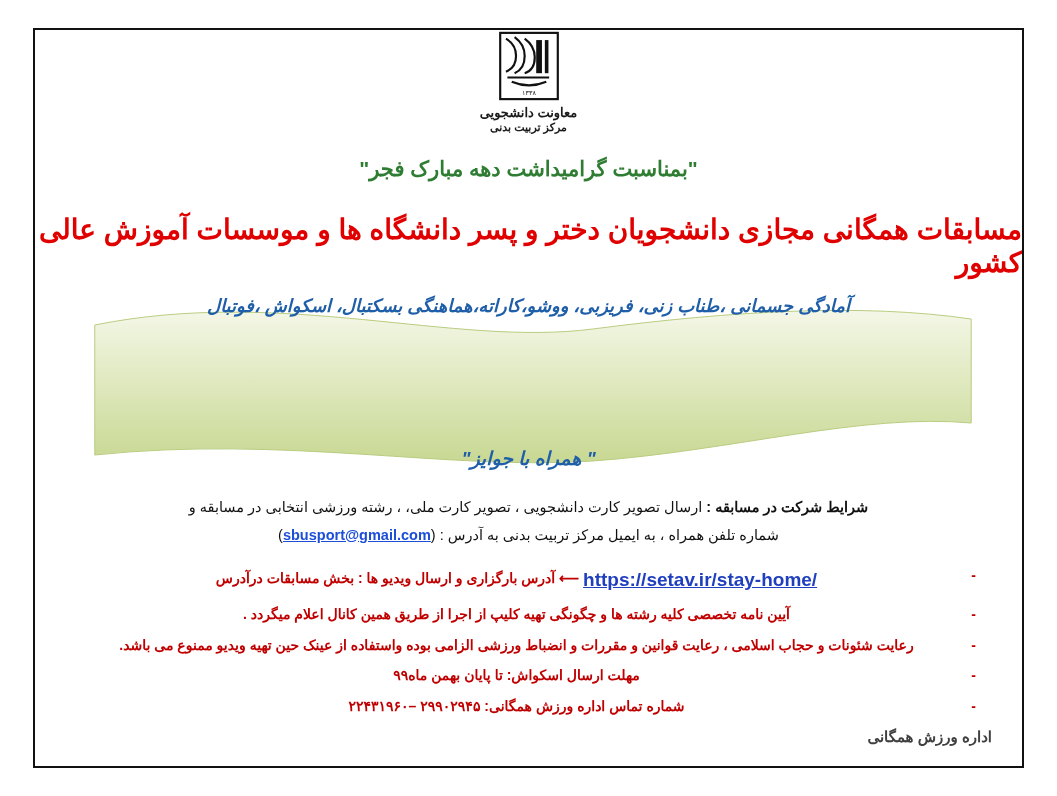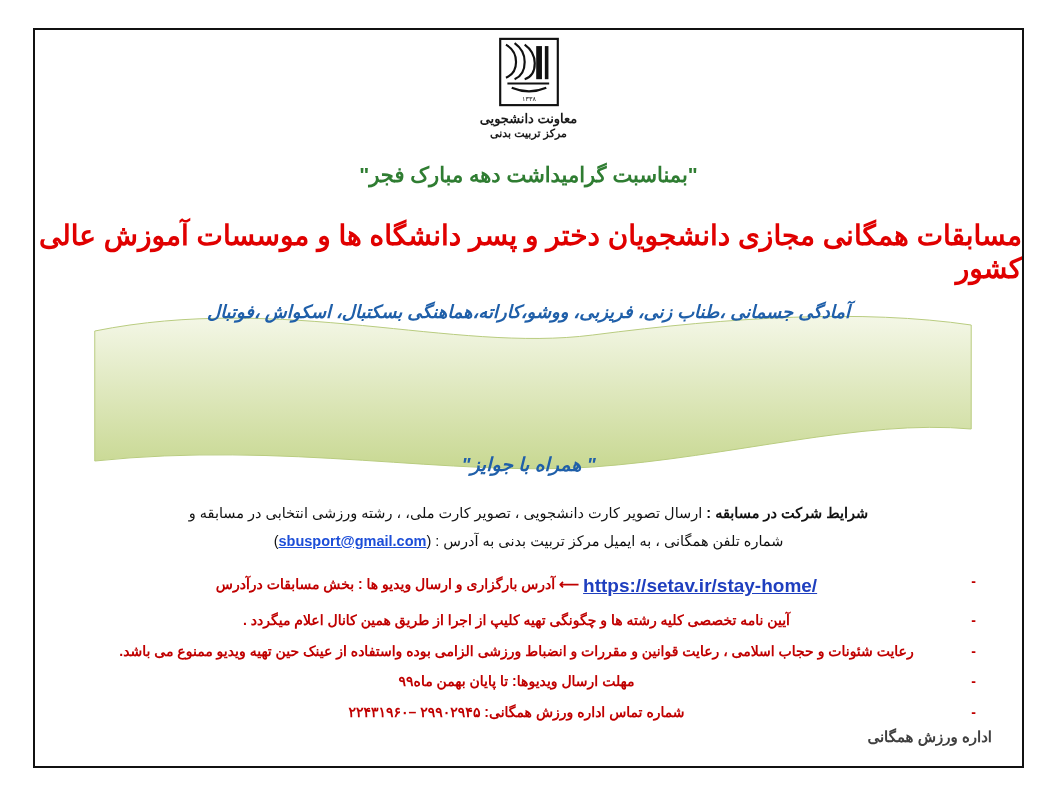--- a/index.html
+++ b/index.html
@@ -22,21 +22,20 @@
     border: 2px solid #111111;
     background: #ffffff;
     box-sizing: border-box;
     overflow: hidden;
   }
 
   
   .logo-block {
     width: 100%;
     text-align: center;
-    padding-top: 6px;
   }
   .logo-mark {
     width: 72px;
     height: 72px;
     margin: 0 auto;
     display: block;
   }
   .logo-caption-1 {
     font-size: 13px;
     font-weight: bold;
@@ -220,41 +219,41 @@
       <div class="banner-line2">"  همراه با جوایز"</div>
     </div>
   </div>
 
   <div class="body-block">
     <div class="cond-line">
       <span class="cond-lead">شرایط شرکت در مسابقه :</span>
       <span class="cond-rest">ارسال تصویر کارت دانشجویی ، تصویر کارت ملی، ، رشته ورزشی انتخابی در مسابقه و</span>
     </div>
     <div class="cond-line">
-      <span class="cond-rest">شماره تلفن همگانی ، به ایمیل مرکز تربیت بدنی به آدرس : (</span><span class="email">sbusport@gmail.com</span><span class="cond-rest">)</span>
+      <span class="cond-rest">شماره تلفن همراه ، به ایمیل مرکز تربیت بدنی به آدرس : (</span><span class="email">sbusport@gmail.com</span><span class="cond-rest">)</span>
     </div>
 
     <ul class="bullets">
       <li>
         <span class="dash">-</span>
         <span class="url">https://setav.ir/stay-home/</span>
         <span class="arrow">⟵</span>
         <span>آدرس بارگزاری و ارسال ویدیو ها : بخش مسابقات درآدرس</span>
       </li>
       <li class="li-small">
         <span class="dash">-</span>
         <span>آیین نامه تخصصی کلیه رشته ها و چگونگی تهیه کلیپ از اجرا از طریق همین کانال اعلام میگردد .</span>
       </li>
       <li class="li-small">
         <span class="dash">-</span>
         <span>رعایت شئونات و حجاب اسلامی ، رعایت قوانین و مقررات و انضباط ورزشی الزامی بوده واستفاده از عینک حین تهیه ویدیو ممنوع می باشد.</span>
       </li>
       <li class="li-small">
         <span class="dash">-</span>
-        <span>مهلت ارسال ویدیوها: تا پایان بهمن ماه۹۹</span>
+        <span>مهلت ارسال اسکواش: تا پایان بهمن ماه۹۹</span>
       </li>
       <li class="li-phone">
         <span class="dash">-</span>
         <span>شماره تماس اداره ورزش همگانی: ۲۹۹۰۲۹۴۵ –۲۲۴۳۱۹۶۰</span>
       </li>
     </ul>
   </div>
 
   <div class="footer">اداره ورزش همگانی</div>
 </div>

